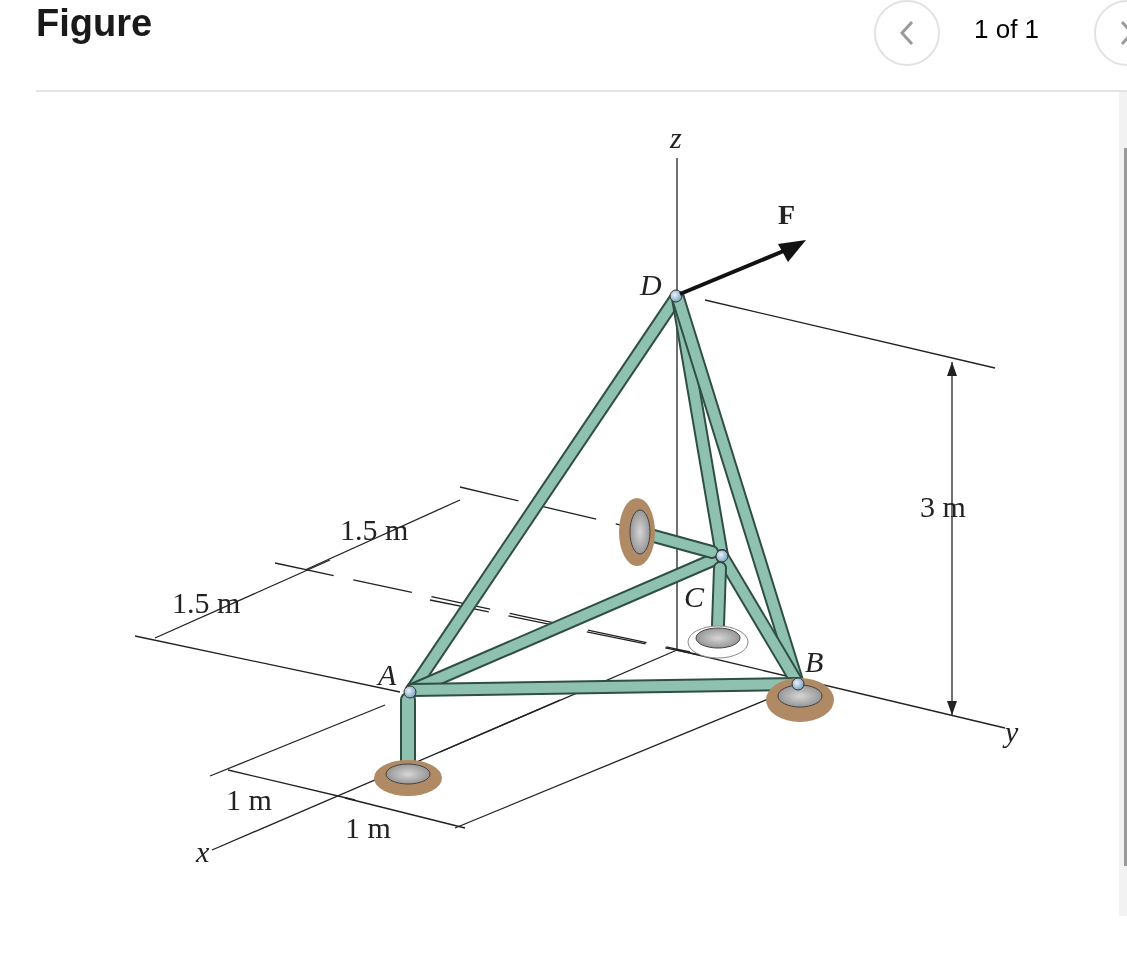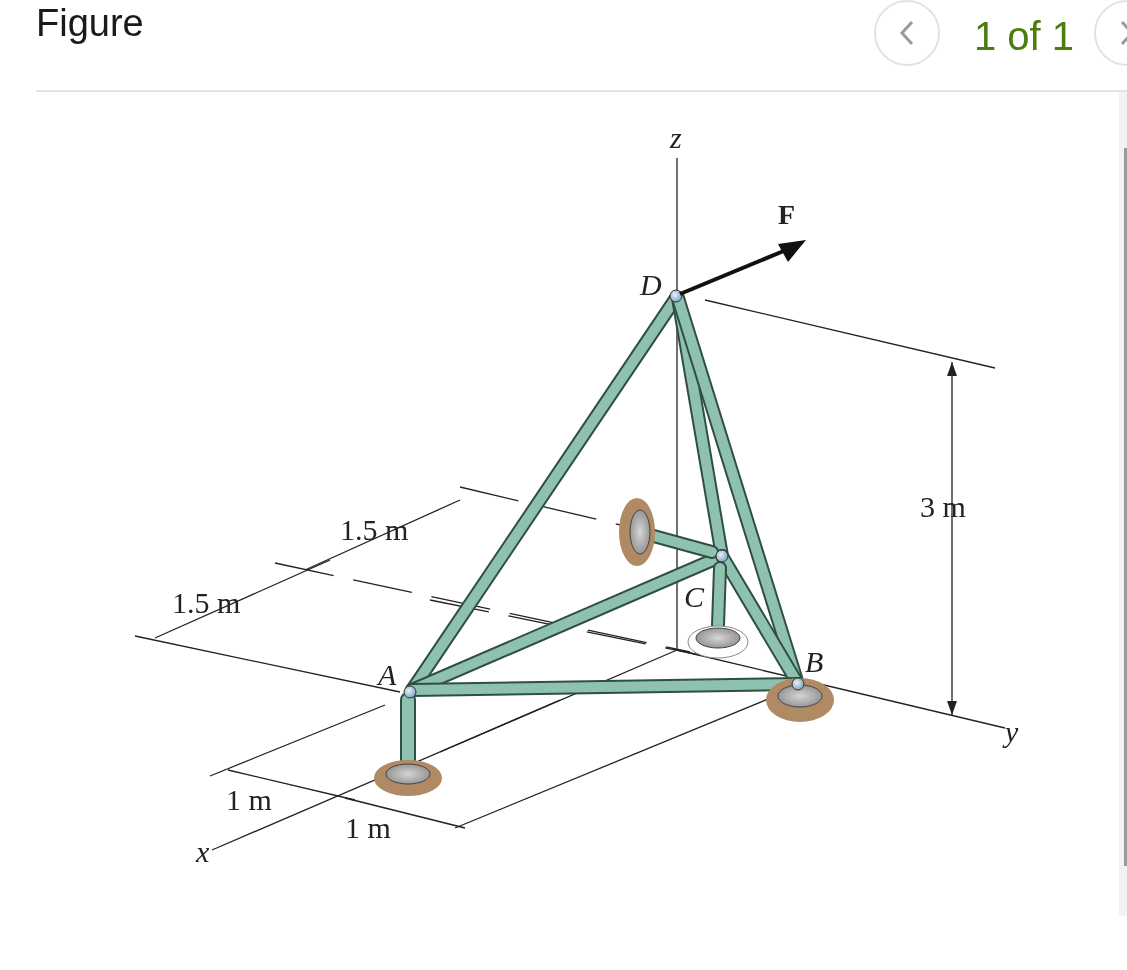--- a/index.html
+++ b/index.html
@@ -1,23 +1,23 @@
 <!DOCTYPE html>
 <html><head>
 <meta charset="utf-8">
 <style>
   html, body { margin: 0; padding: 0; background: #ffffff; }
   body { width: 1127px; height: 970px; position: relative; overflow: hidden;
          font-family: "Liberation Sans", sans-serif; }
-  .title { position: absolute; left: 36px; top: 2px; font-size: 38px; font-weight: normal; color: #1a1a1a; text-align: center; }
+  .title { position: absolute; left: 36px; top: 2px; font-size: 38px; font-weight: bold; color: #1a1a1a; text-align: center; }
   .nav-btn { position: absolute; top: 0px; width: 66px; height: 66px; border-radius: 50%;
              border: 2px solid #e2e2e2; background: #fff; box-sizing: border-box;
              display: flex; align-items: center; justify-content: center; cursor: pointer; }
   .nav-btn svg { width: 20px; height: 30px; }
-  .counter { position: absolute; left: 974px; top: 14px; font-size: 40px; color: #4d7c0f; }
+  .counter { position: absolute; left: 974px; top: 14px; font-size: 26px; color: #000000; }
   .divider { position: absolute; left: 36px; top: 90px; width: 1091px; height: 2px; background: #e3e3e3; }
   .scroll-track { position: absolute; left: 1119px; top: 92px; width: 8px; height: 824px; background: #f2f2f2; }
   .scroll-thumb { position: absolute; left: 1124px; top: 148px; width: 3px; height: 718px; background: #9a9a9a; }
   .figure { position: absolute; left: 0; top: 92px; width: 1118px; height: 878px; }
   svg text { font-family: "Liberation Serif", serif; }
 </style>
 </head>
 <body>
 
 <div class="title">Figure</div>

